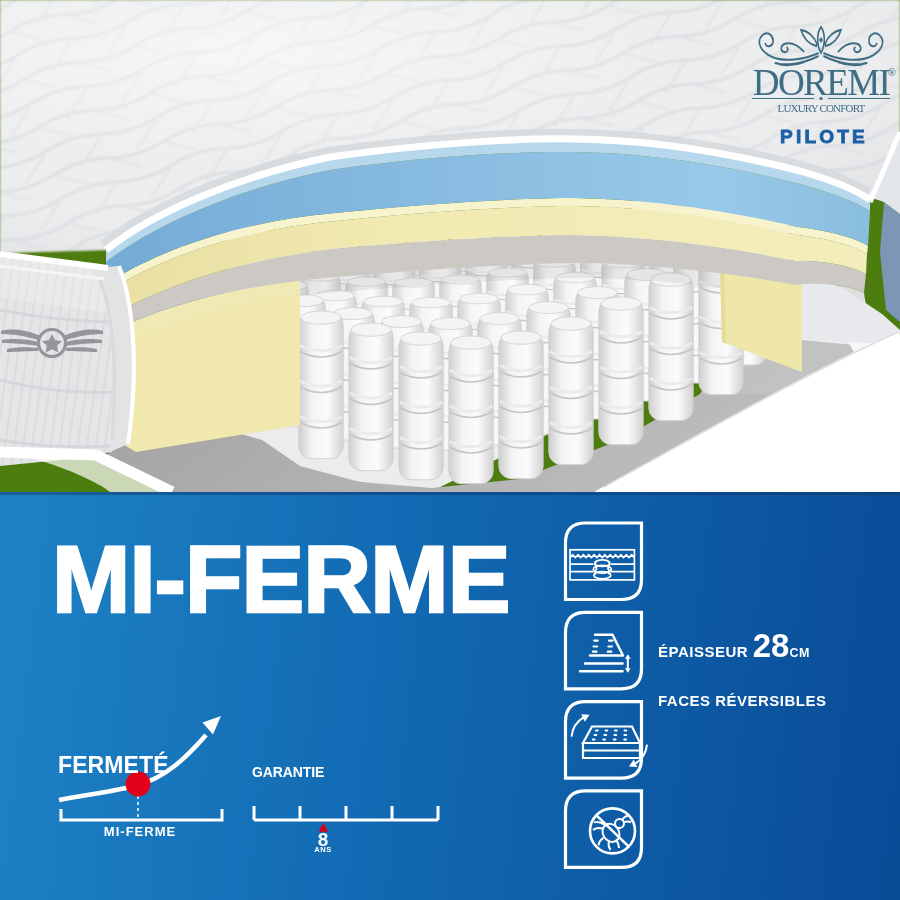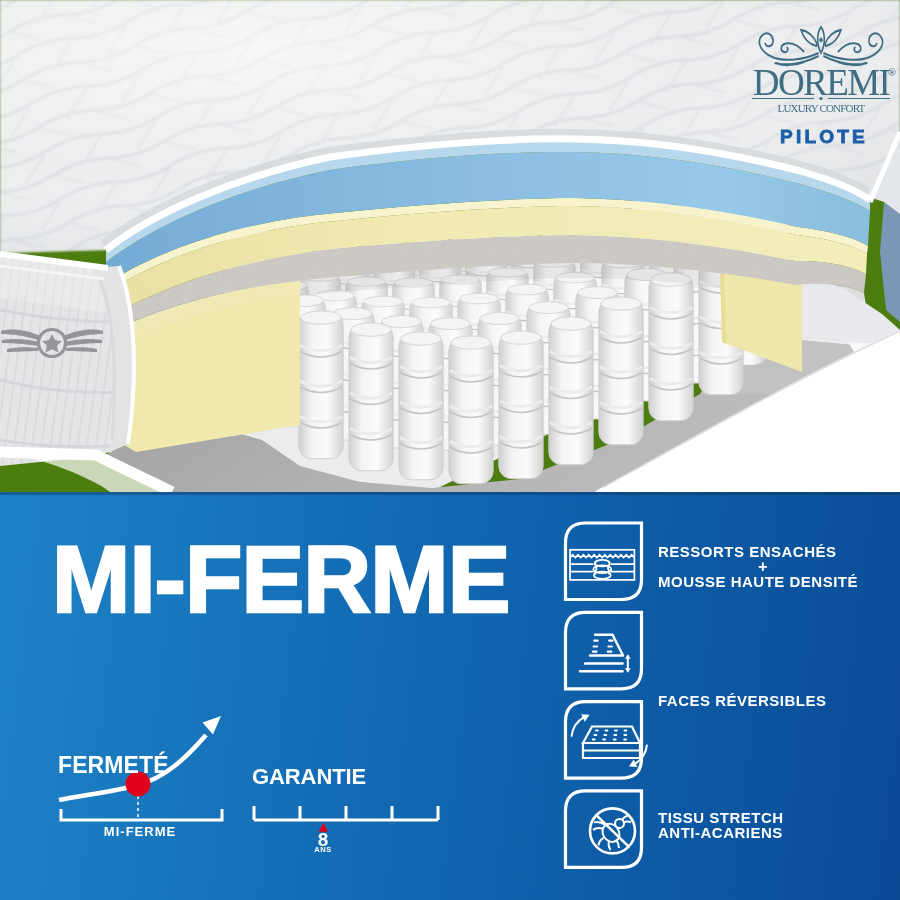--- a/index.html
+++ b/index.html
@@ -8,21 +8,21 @@
   #bluepanel{position:absolute;left:0;top:492px;width:900px;height:408px;
         background:linear-gradient(97deg,#1e82c6 0%,#1169b2 45%,#0a4b96 100%);}
   #blueline{position:absolute;left:0;top:492px;width:900px;height:3px;background:rgba(16,50,96,0.45);}
   #miferme{position:absolute;left:52px;top:526px;white-space:nowrap;
      font-size:94px;font-weight:bold;letter-spacing:-0.9px;color:#fff;
      -webkit-text-stroke:2.4px #ffffff;}
   #fermete{position:absolute;left:58px;top:752px;font-size:23px;font-weight:bold;
      letter-spacing:0.1px;color:#fff;}
   #mifsmall{position:absolute;left:75px;top:824px;width:130px;text-align:center;
      font-size:13px;font-weight:bold;letter-spacing:1px;color:#fff;}
-  #garantie{position:absolute;left:252px;top:764px;font-size:22px;font-weight:bold;
+  #garantie{position:absolute;left:252px;top:764px;font-size:14px;font-weight:bold;
      letter-spacing:-0.1px;color:#fff;text-align:right;}
   #ans8{position:absolute;left:293px;top:833px;width:60px;text-align:center;
      font-size:19px;font-weight:bold;color:#fff;line-height:13px;}
   #ans8 .ans{font-size:7.5px;letter-spacing:0.5px;display:block;margin-top:0px;line-height:8px;}
   .icolabel{position:absolute;left:658px;color:#fff;font-weight:bold;font-size:15px;
      letter-spacing:0.5px;line-height:15.2px;}
 </style>
 </head>
 <body>
 <div id="page">
@@ -357,19 +357,18 @@
       <path d="M31.5,24.5 L63.5,55.5" stroke-width="2.6"></path>
       <g stroke-width="2">
         <ellipse cx="46" cy="42" rx="8" ry="9.5" transform="rotate(-35 46 42)"></ellipse>
         <circle cx="54.5" cy="32.5" r="4.5"></circle>
         <path d="M57,29 C59,26 62,24.5 65,24.5 M58.5,31.5 C61,30.5 64,30.5 66,31.5"></path>
         <path d="M40,34 C36,31 33,30.5 29,31.5 M38,38 C34,36.5 31,37 28,39 M38.5,47 C35.5,48.5 34,51 33.5,54.5 M44,50 C43,53.5 43.5,56 45.5,59 M51,48.5 C53,51.5 54,53.5 54,57"></path>
       </g>
     </g>
   </svg>
 
-  <div class="icolabel" style="top:544px;">RESSORTS ENSACHÉS<br><span style="display:inline-block;width:100%;text-align:center;font-size:16.5px;line-height:15.2px;transform:translateX(5px);">+</span><br>MOUSSE HAUTE DENSITÉ</div>
-
+
+  <div class="icolabel" style="top:638px;">ÉPAISSEUR <span style="font-size:33px;letter-spacing:0;">28</span><span style="font-size:12.5px;letter-spacing:0.5px;">CM</span></div>
 
   <div class="icolabel" style="top:693px;">FACES RÉVERSIBLES</div>
 
-  <div class="icolabel" style="top:810px;">TISSU STRETCH<br>ANTI-ACARIENS</div>
 </div>
 
 </body></html>

